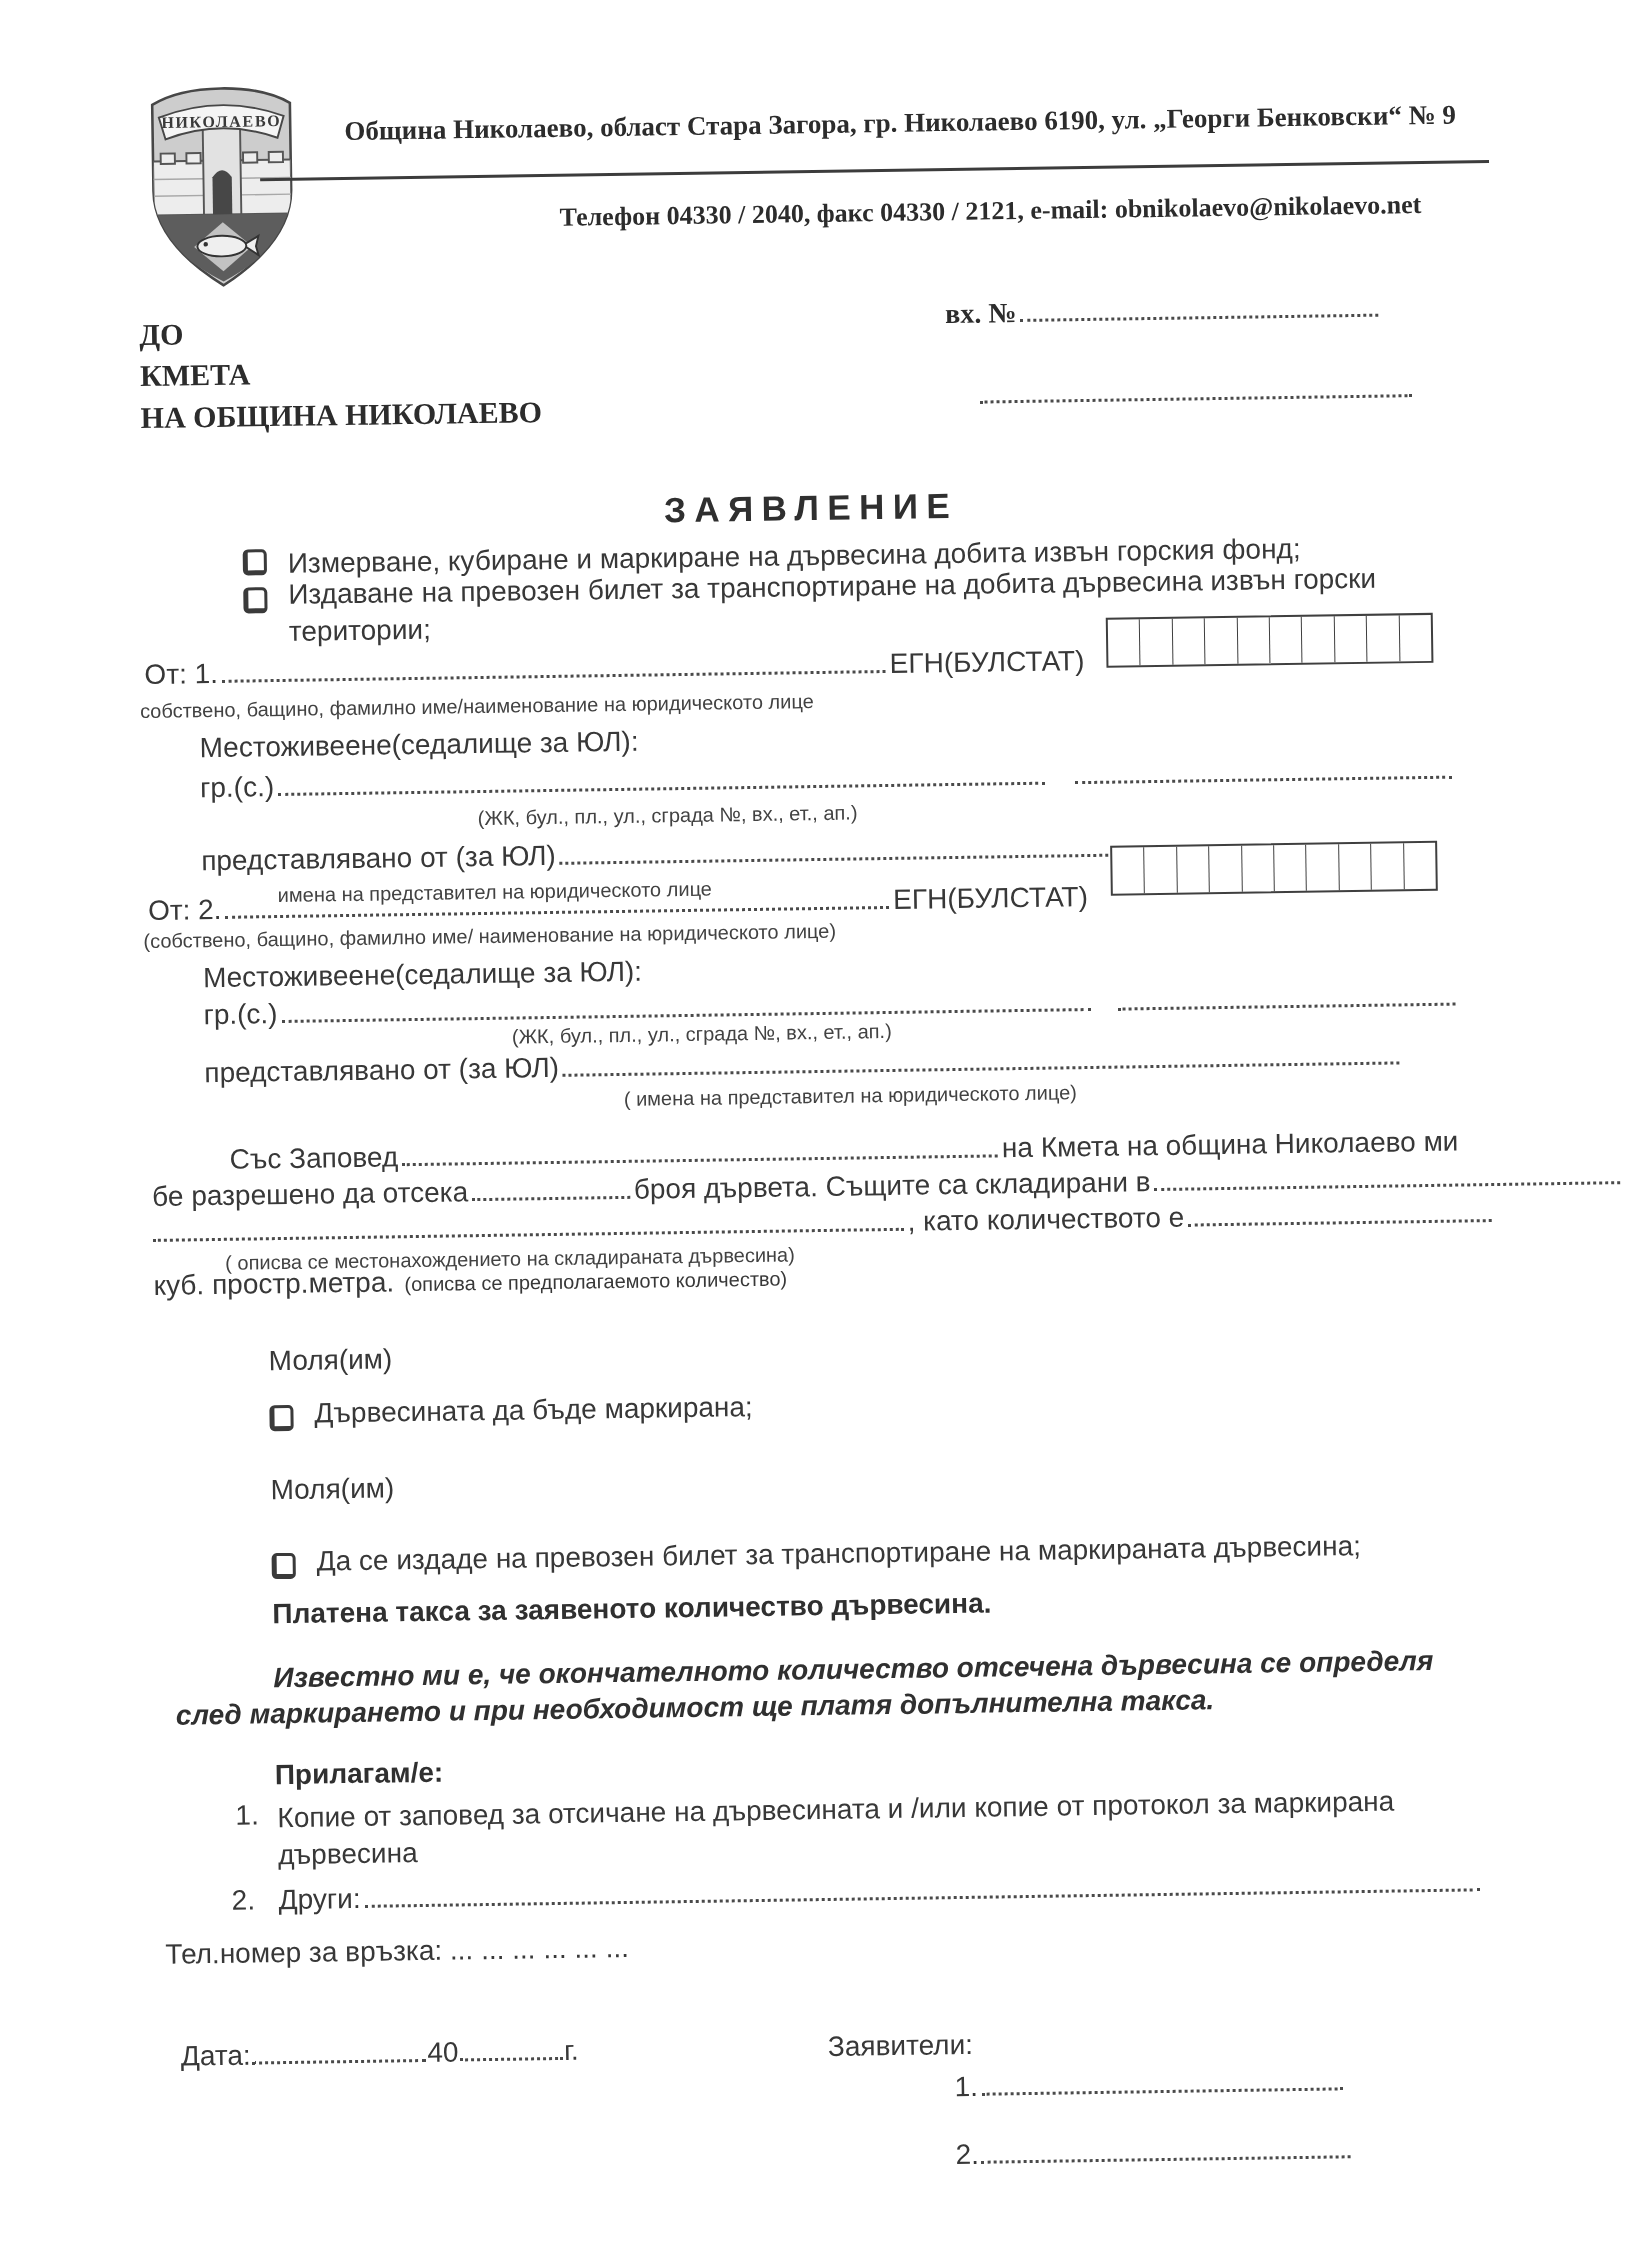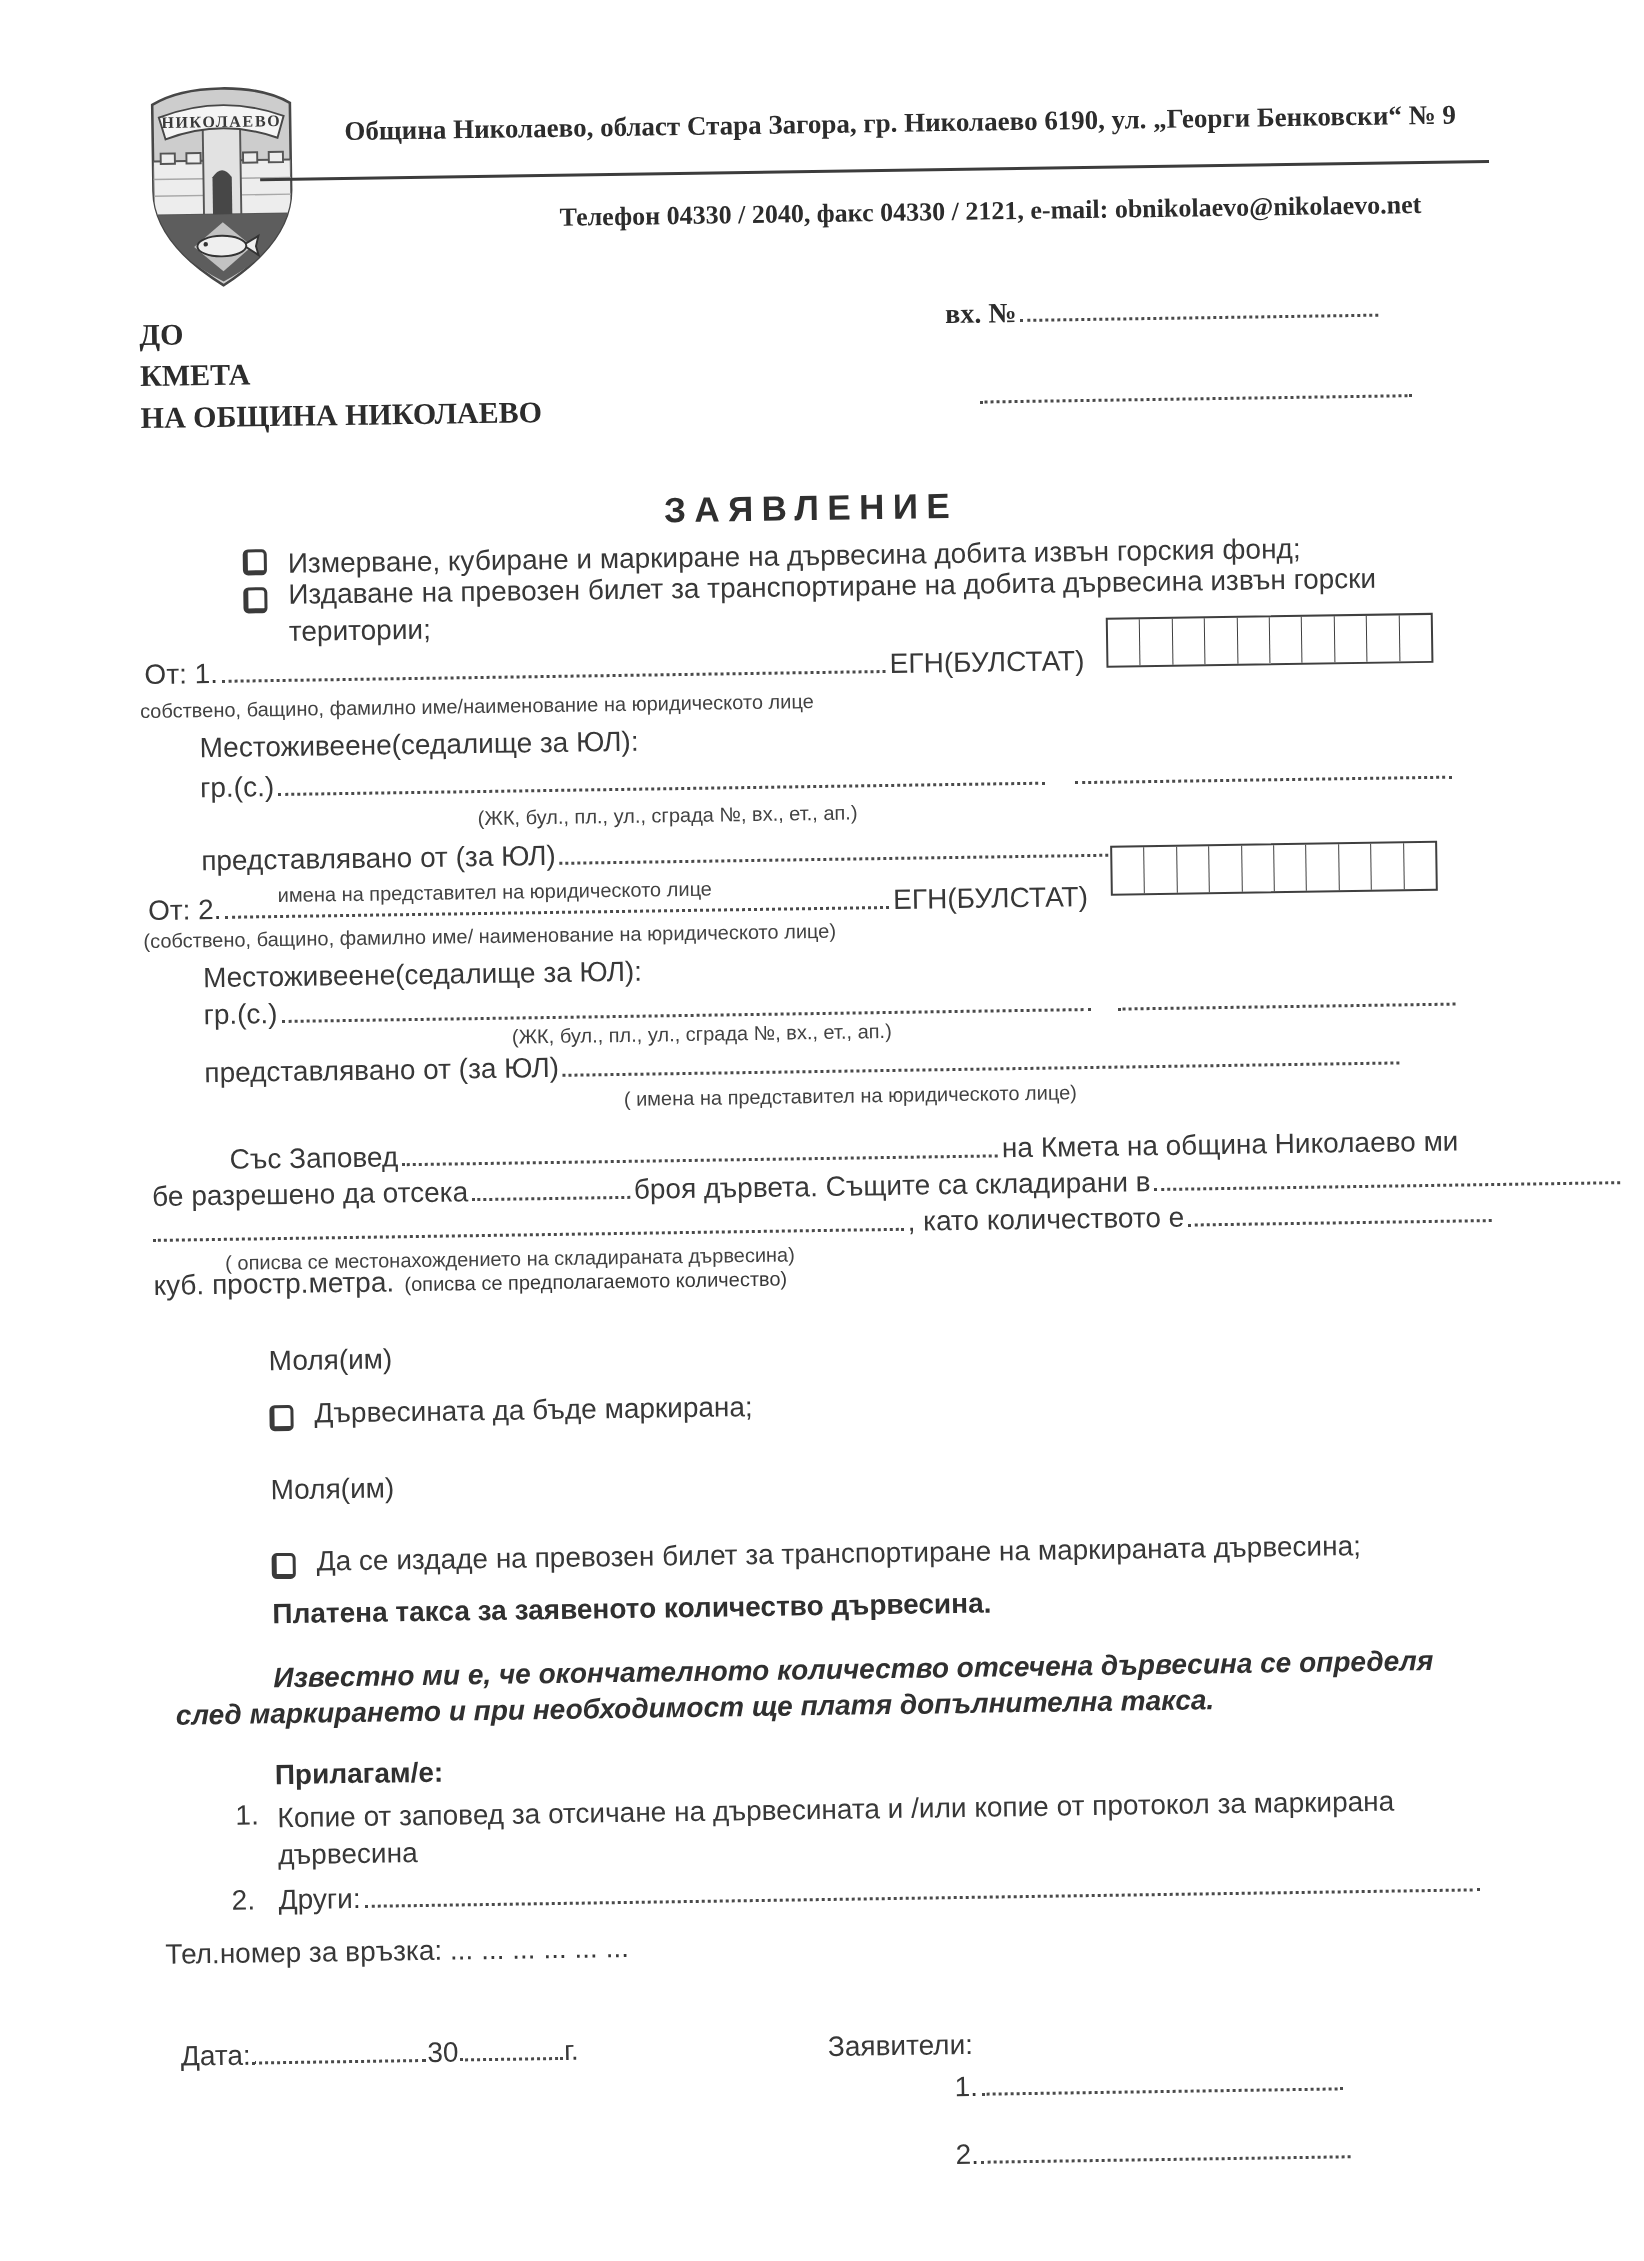--- a/index.html
+++ b/index.html
@@ -197,21 +197,21 @@
     <div class="row" style="left:222px; top:1876px;">2.</div>
     <div class="row" style="left:269px; top:1876px;">
       <span>Други:</span><span class="dots" style="width:1115px;"></span>
     </div>
 
     <div class="row" style="left:155px; top:1929px;">
       <span>Тел.номер за връзка:</span>&nbsp;<span>... ... ... ... ... ...</span>
     </div>
 
     <div class="row" style="left:169px; top:2031px;">
-      <span>Дата:</span><span class="dots" style="width:174px; margin:0 1.3px;"></span><span>30</span><span class="dots" style="width:103px; margin:0 1.3px;"></span><span>г.</span>
+      <span>Дата:</span><span class="dots" style="width:174px; margin:0 1.3px;"></span><span>40</span><span class="dots" style="width:103px; margin:0 1.3px;"></span><span>г.</span>
     </div>
     <div class="row" style="left:816px; top:2031px;">Заявители:</div>
     <div class="row" style="left:942px; top:2073px;">
       <span>1.</span><span class="dots" style="width:361px;"></span>
     </div>
     <div class="row" style="left:942px; top:2141px;">
       <span>2.</span><span class="dots" style="width:370px; margin-left:1.3px;"></span>
     </div>
 
   </div>

